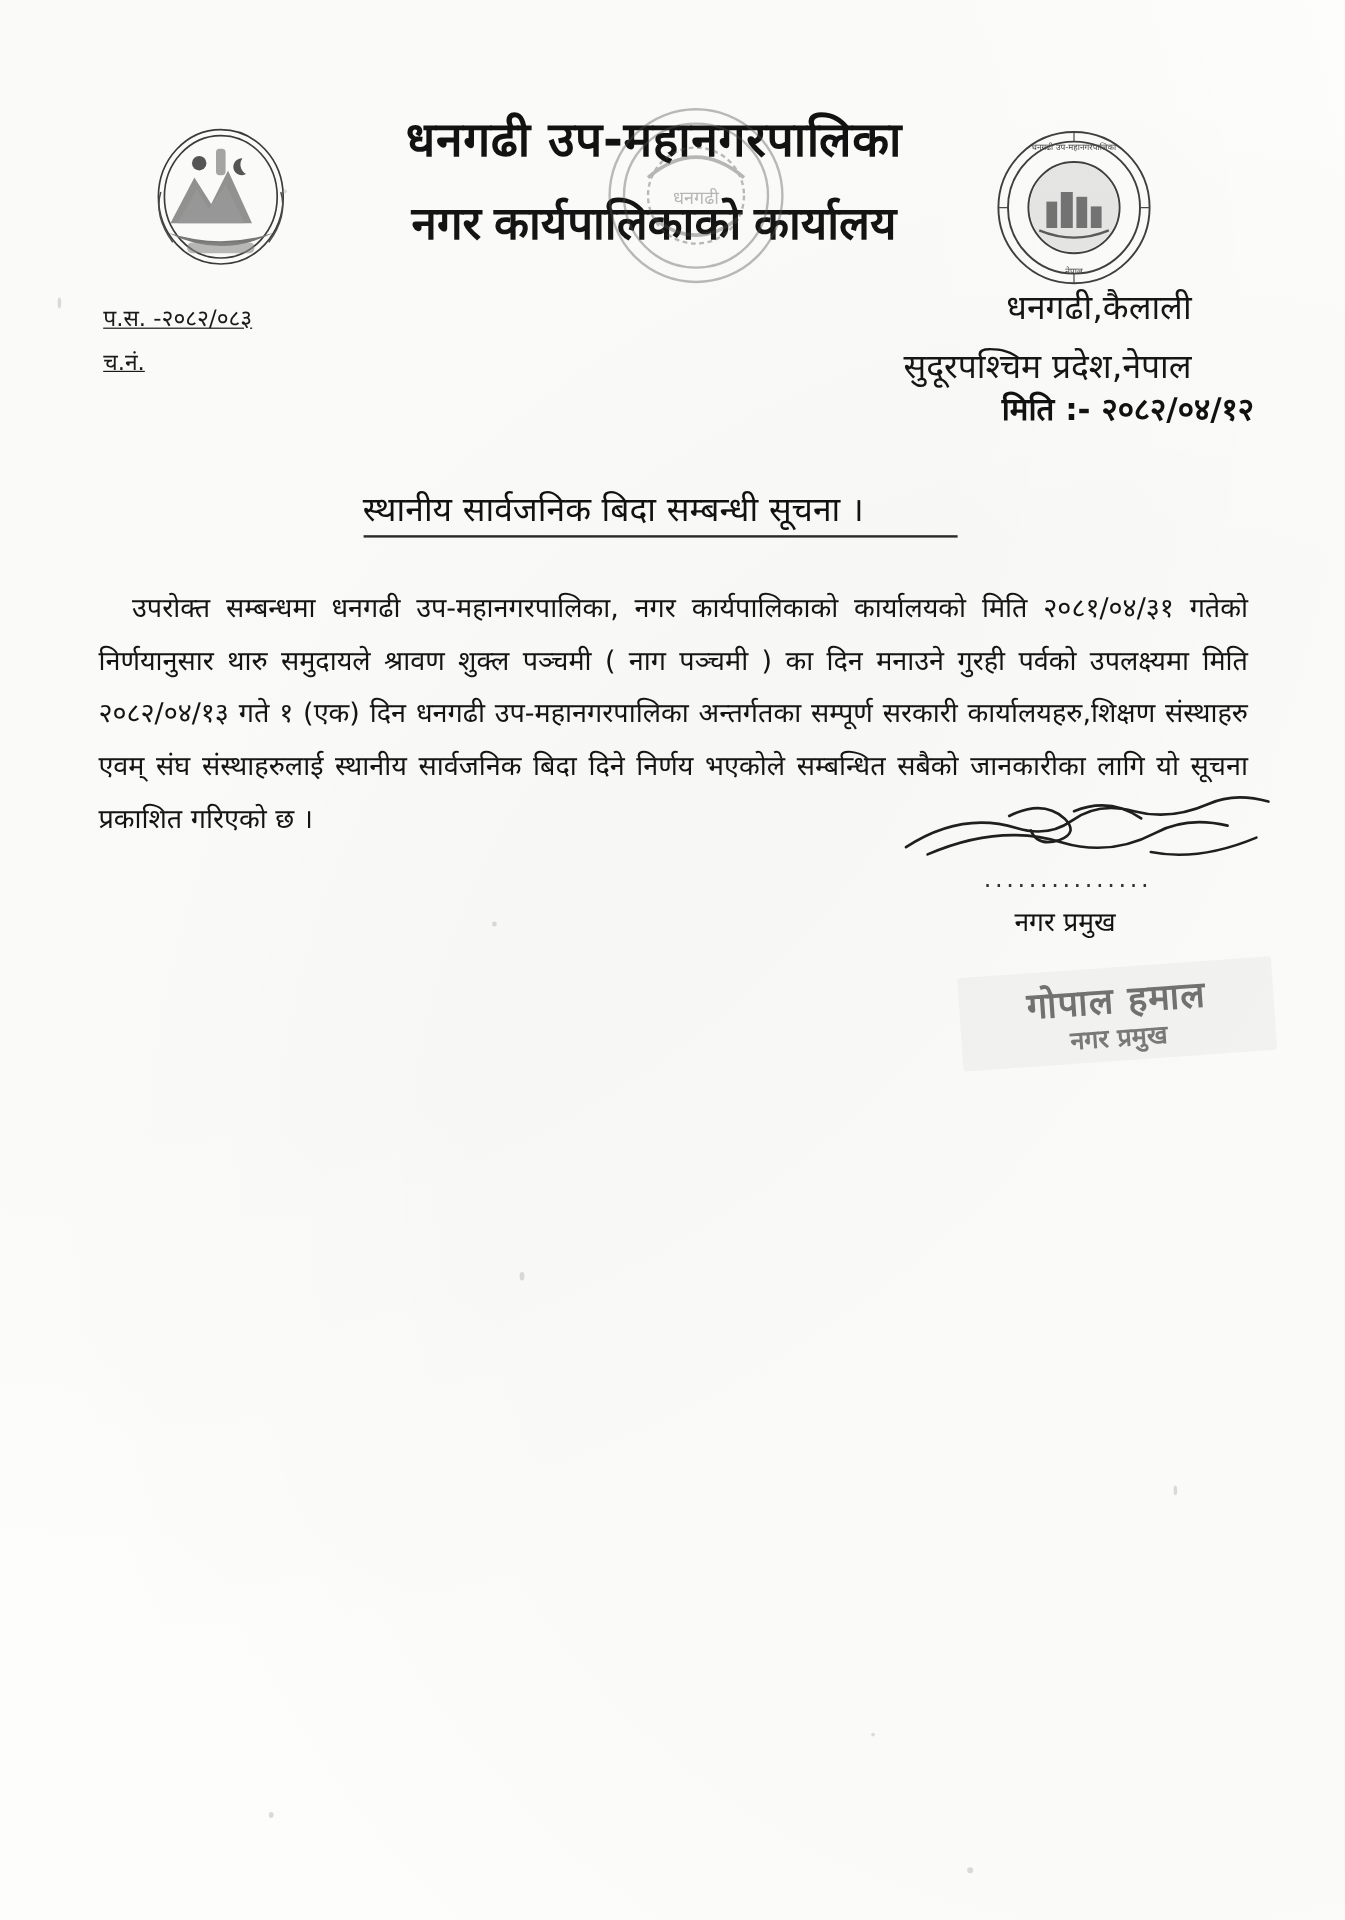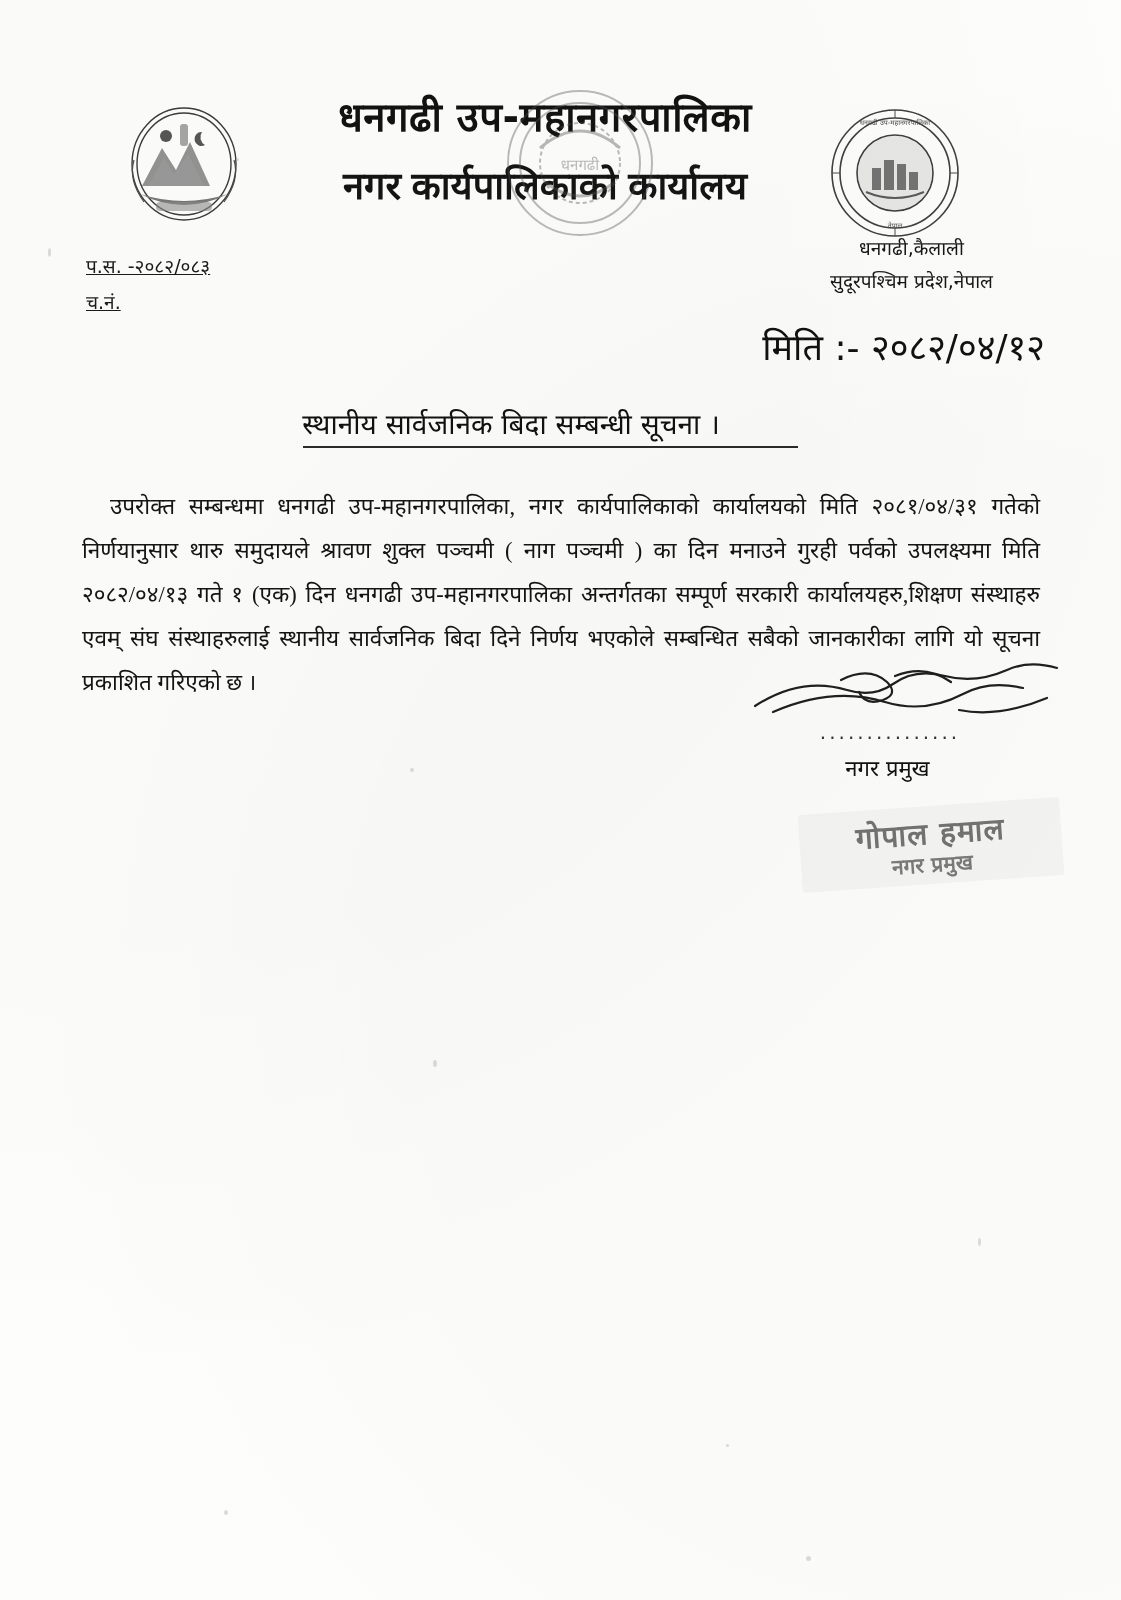--- a/index.html
+++ b/index.html
@@ -85,31 +85,31 @@
     top: 248px;
     font-size: 19px;
     line-height: 1.9;
     color: #1a1a1a;
     text-decoration: underline;
   }
   .addr-block {
     position: absolute;
     right: 128px;
     top: 232px;
-    text-align: center;
-    font-size: 19px;
+    text-align: right;
+    font-size: 28px;
     line-height: 1.75;
     color: #161616;
   }
   .date-block {
     position: absolute;
     right: 76px;
     top: 322px;
-    font-size: 36px;
-    font-weight: 400;
+    font-size: 26px;
+    font-weight: 700;
     color: #111;
   }
 
   
   .subject {
     position: absolute;
     top: 404px;
     left: 0;
     width: 1022px;
     text-align: center;
@@ -130,21 +130,20 @@
   .body-text {
     position: absolute;
     top: 485px;
     left: 82px;
     width: 958px;
     font-size: 22.5px;
     line-height: 44px;
     text-align: justify;
     text-justify: inter-word;
     color: #141414;
-    font-family: Liberation Serif, serif;
   }
   .body-text p {
     margin: 0;
     text-indent: 28px;
   }
 
   
   .sign-area {
     position: absolute;
     top: 660px;

